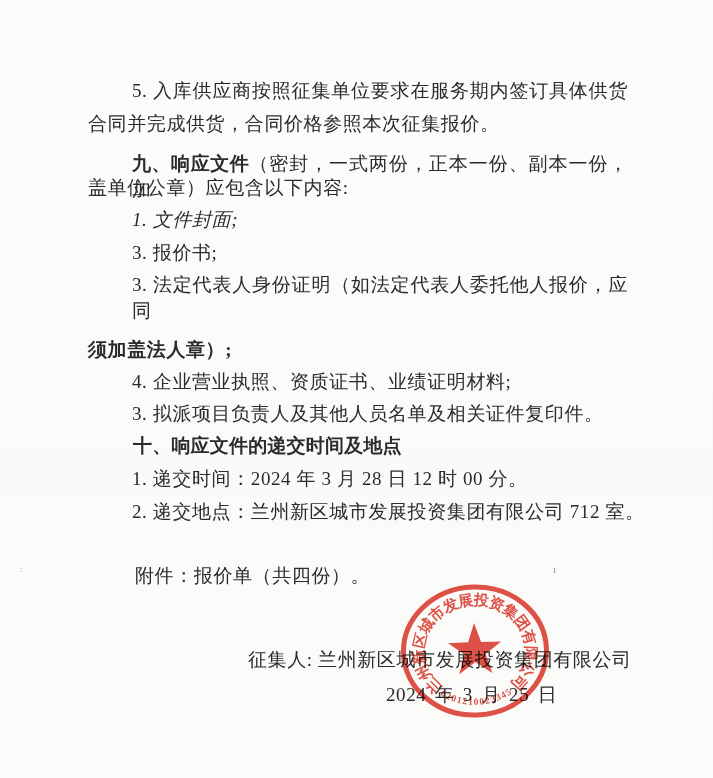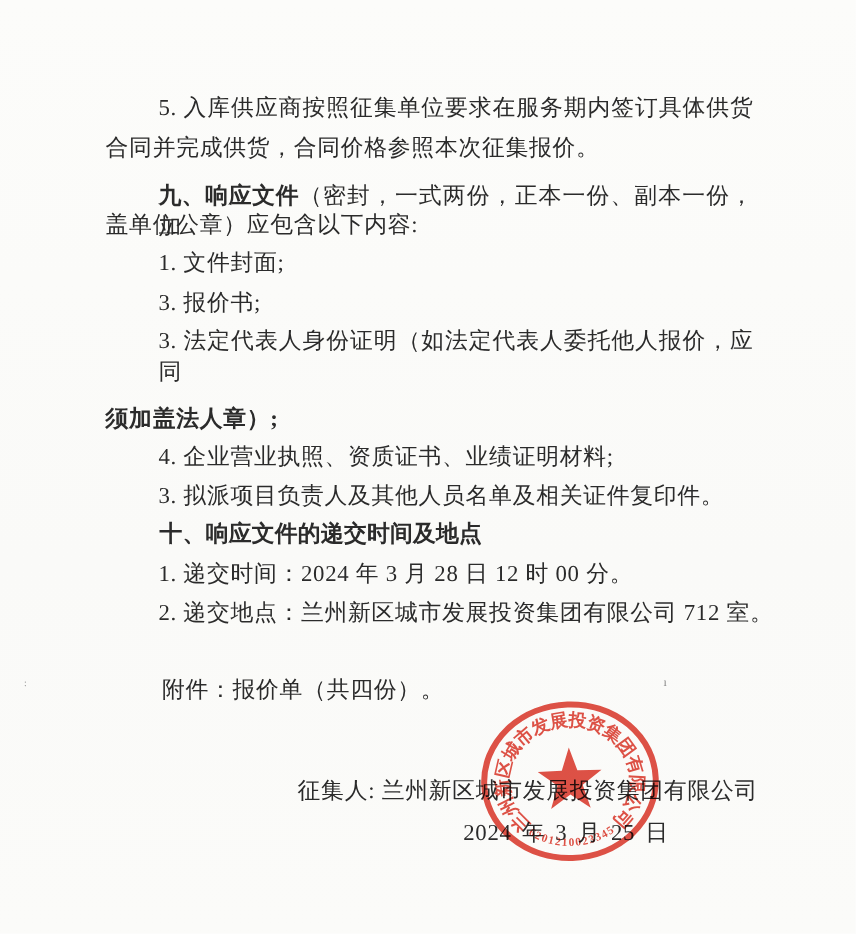--- a/index.html
+++ b/index.html
@@ -57,21 +57,21 @@
 <div class="page">
 
   <div class="line fill" style="left:132px; top:78px; width:496px;"><span class="bold-part"></span><span>5. 入库供应商按照征集单位要求在服务期内签订具体供货</span></div>
 
   <div class="line" style="left:88px; top:111px;"><span>合同并完成供货，合同价格参照本次征集报价。</span></div>
 
   <div class="line fill" style="left:132px; top:151px; width:496px;"><span class="bold-part">九、响应文件</span><span>（密封，一式两份，正本一份、副本一份，加</span></div>
 
   <div class="line" style="left:88px; top:175px;"><span>盖单位公章）应包含以下内容:</span></div>
 
-  <div class="line" style="left:132px; top:207px;"><span>1. 文件封面;</span></div>
+  <div class="line" style="left:132px; top:207px;font-style:italic;"><span>1. 文件封面;</span></div>
 
   <div class="line" style="left:132px; top:240px;"><span>3. 报价书;</span></div>
 
   <div class="line fill" style="left:132px; top:272px; width:496px;"><span>3. 法定代表人身份证明（如法定代表人委托他人报价，应同</span></div>
 
 
   <div class="line" style="left:88px; top:337px;font-weight:bold;"><span>须加盖法人章）;</span></div>
 
   <div class="line" style="left:132px; top:369px;"><span>4. 企业营业执照、资质证书、业绩证明材料;</span></div>
 

